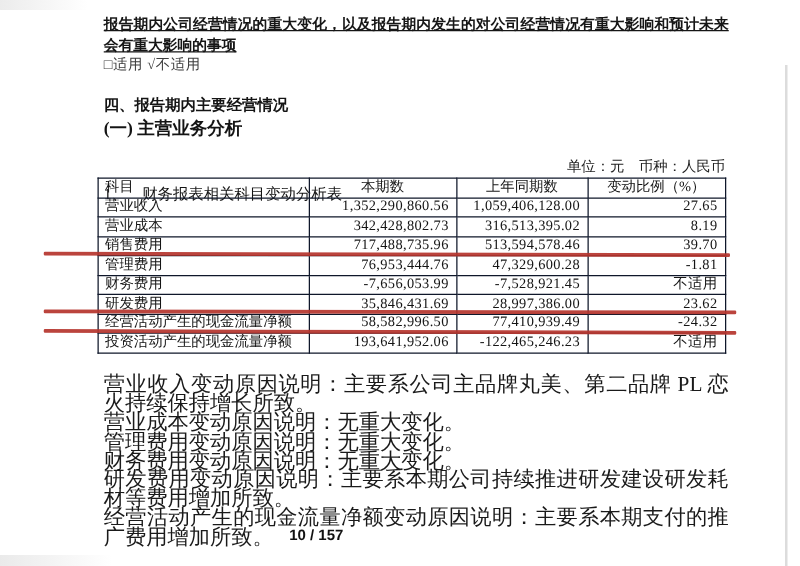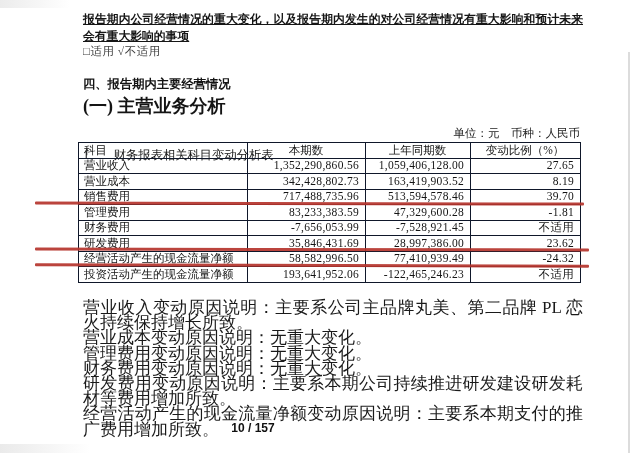--- a/index.html
+++ b/index.html
@@ -12,21 +12,21 @@
 
   .intro{
     left:83px;top:11px;width:500px;
     font-size:11.8px;line-height:16.5px;font-weight:bold;
     text-align:justify;color:#161616;text-decoration:underline;
   }
   .applicability{
     left:83px;top:44px;font-size:11.5px;color:#3c3c3c;letter-spacing:.5px;
   }
   .h-section{left:83px;top:76px;font-size:12.3px;font-weight:bold;color:#141414;}
-  .h-sub{left:83px;top:94px;font-size:18px;font-weight:bold;color:#141414;}
+  .h-sub{left:83px;top:94px;font-size:14px;font-weight:bold;color:#141414;}
   .h-item{left:83px;top:111px;font-size:12.3px;font-weight:normal;color:#141414;margin-top:36px;}
   .unit-note{left:380px;top:126px;width:200px;text-align:right;font-size:11.5px;color:#222;}
 
   table.fin{
     position:absolute;left:78px;top:142px;width:502px;
     border-collapse:collapse;table-layout:fixed;
   }
   table.fin th,table.fin td{
     border:1px solid #0f172a;
     font-size:11.5px;line-height:13px;height:14.5px;
@@ -93,32 +93,32 @@
   <tbody id="tbody">
       <tr>
         <td class="left">营业收入</td>
         <td class="num">1,352,290,860.56</td>
         <td class="num">1,059,406,128.00</td>
         <td class="num">27.65</td>
       </tr>
       <tr>
         <td class="left">营业成本</td>
         <td class="num">342,428,802.73</td>
-        <td class="num">163,419,903.52</td>
+        <td class="num">316,513,395.02</td>
         <td class="num">8.19</td>
       </tr>
       <tr>
         <td class="left">销售费用</td>
         <td class="num">717,488,735.96</td>
         <td class="num">513,594,578.46</td>
         <td class="num">39.70</td>
       </tr>
       <tr>
         <td class="left">管理费用</td>
-        <td class="num">83,233,383.59</td>
+        <td class="num">76,953,444.76</td>
         <td class="num">47,329,600.28</td>
         <td class="num">-1.81</td>
       </tr>
       <tr>
         <td class="left">财务费用</td>
         <td class="num">-7,656,053.99</td>
         <td class="num">-7,528,921.45</td>
         <td class="num">不适用</td>
       </tr>
       <tr>

